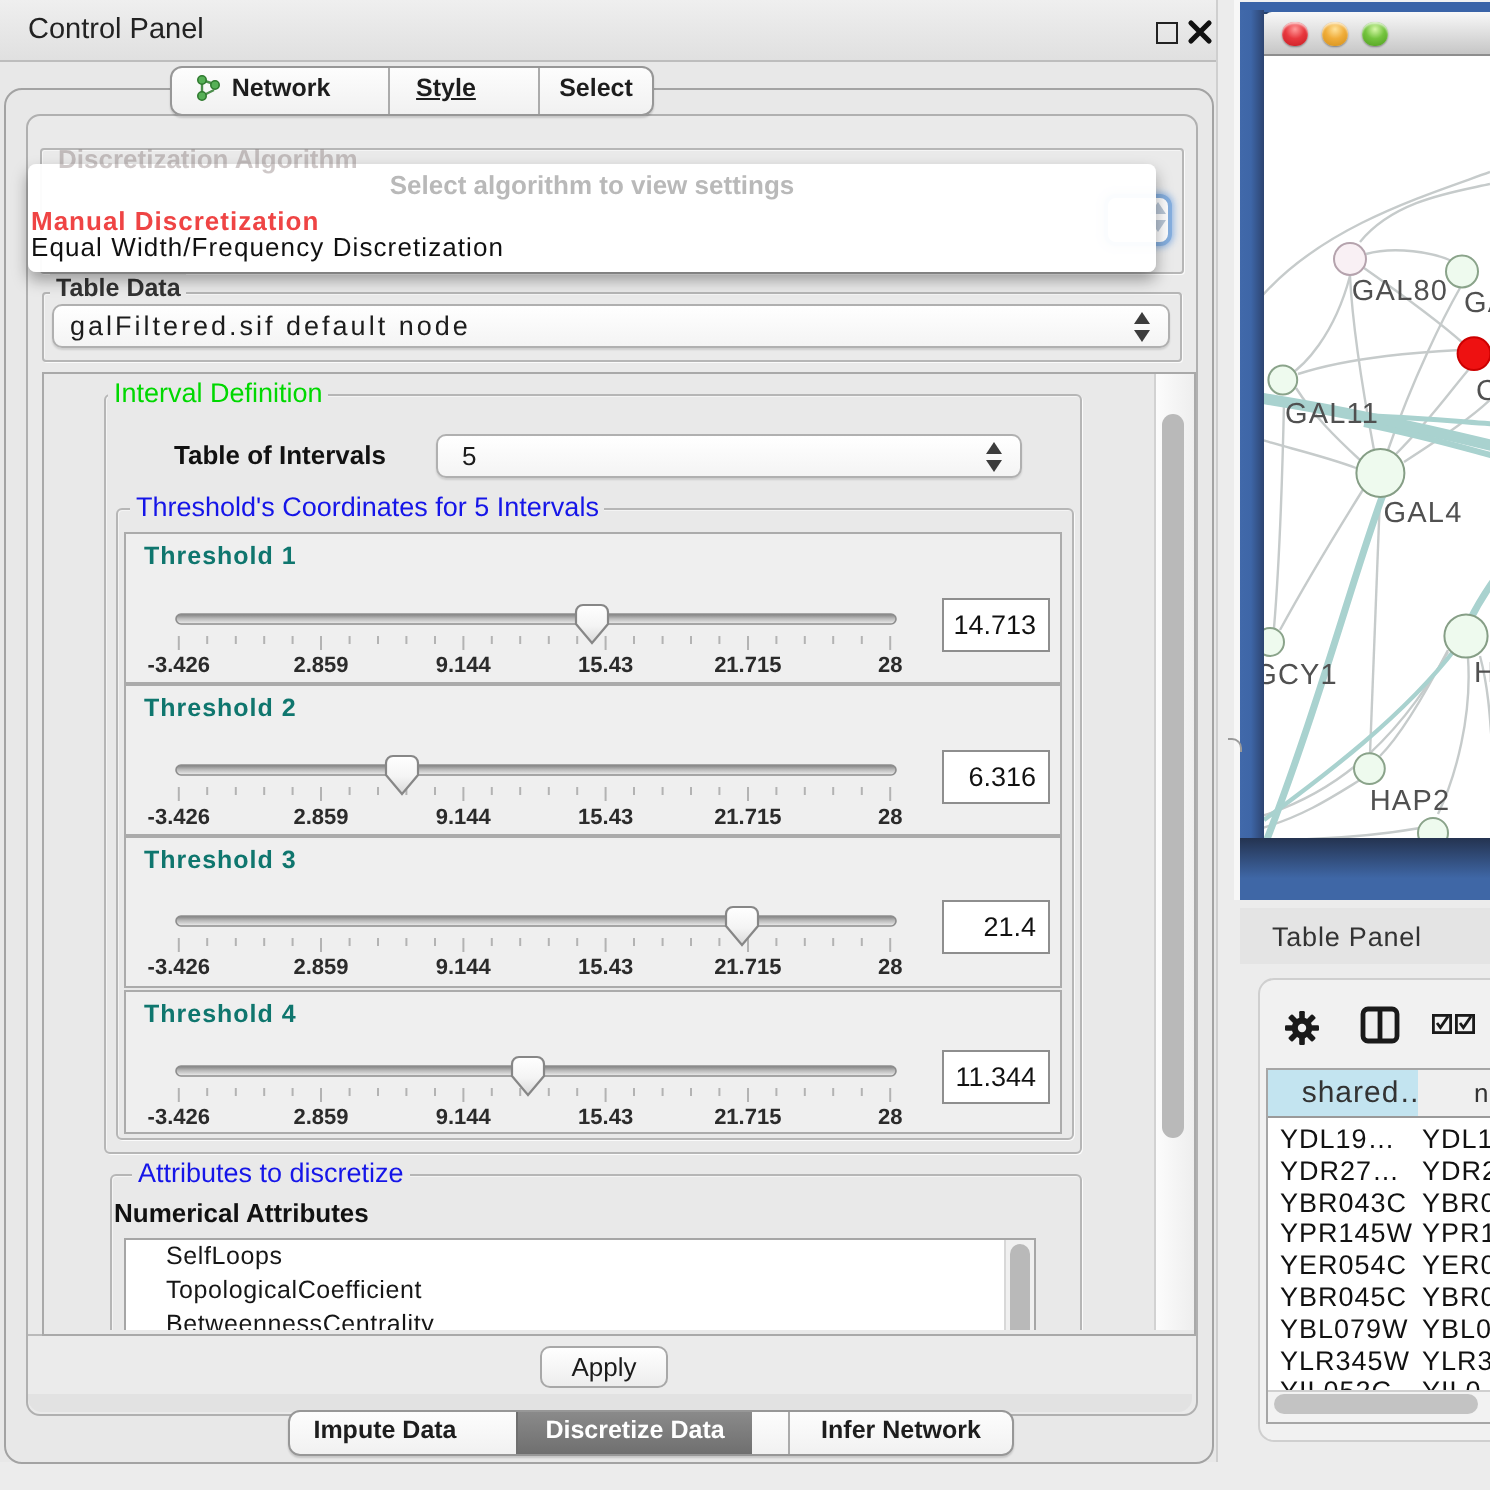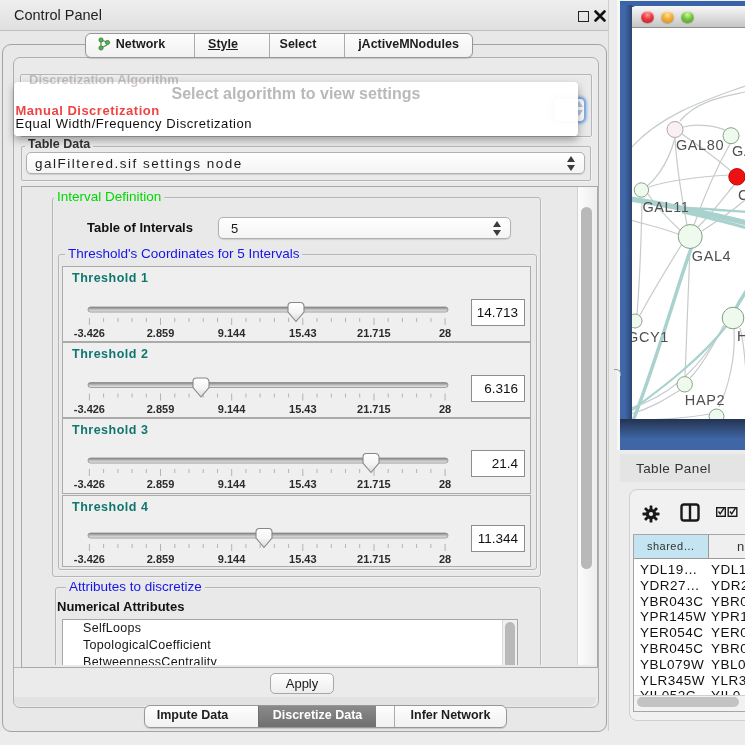--- a/index.html
+++ b/index.html
@@ -43,50 +43,49 @@
 
 <div class="seg" style="left:85px;top:33px;height:23px;">
  <div class="s" style="width:90px;"><svg width="14" height="14" viewBox="0 0 14 14" style="margin-right:5px;">
         <path d="M4 3 L10 5 M4 3 L4 11 M4 11 L10 8" stroke="#4d8f4d" stroke-width="1.2" fill="none"></path>
         <circle cx="4" cy="3" r="2.1" fill="#56b056" stroke="#2f7a2f" stroke-width="0.8"></circle>
         <circle cx="10.5" cy="5.5" r="2.1" fill="#56b056" stroke="#2f7a2f" stroke-width="0.8"></circle>
         <circle cx="4" cy="11" r="2.1" fill="#56b056" stroke="#2f7a2f" stroke-width="0.8"></circle>
       </svg>Network</div>
  <div class="s" style="width:56px;text-decoration:underline;">Style</div>
  <div class="s" style="width:56px;">Select</div>
- <div class="s" style="width:127px;">jActiveMNodules</div>
 </div>
 
 <div class="seg" style="left:144px;top:705px;height:21px;">
  <div class="s" style="width:95px;font-weight:600;">Impute Data</div>
  <div class="s sel" style="width:117px;">Discretize Data</div>
  <div class="s" style="width:111px;">Infer Network</div>
 </div>
 
 <div class="group" style="left:20px;top:74px;width:570px;height:61px;border-radius:2px;background:#eaeaea;"></div>
 <div class="abs" style="left:552px;top:97px;width:30px;height:22px;background:#fdfdfe;border:2px solid #85aede;border-radius:6px;box-shadow:0 0 3px 1px rgba(100,155,225,0.6);"></div>
 <div class="arrup" style="left:575px;top:101px;border-bottom-color:#b9c6d6;"></div>
 <div class="arrdn" style="left:575px;top:110px;border-top-color:#b9c6d6;"></div>
 
 <div class="group" style="left:21px;top:146px;width:568px;height:33px;border-radius:2px;"></div>
 <div class="abs" style="left:25px;top:137px;font-size:12.5px;font-weight:bold;color:#333;background:#eaeaea;padding:0 3px;">Table Data</div>
 <div class="combo" style="left:26px;top:152px;width:557px;height:20px;">
- <div class="ct" style="font-size:13.5px;letter-spacing:1.5px;left:8px;">galFiltered.sif settings node</div>
+ <div class="ct" style="font-size:13.5px;letter-spacing:1.5px;left:8px;">galFiltered.sif default node</div>
  <div class="arrup" style="right:9px;top:3px;"></div>
  <div class="arrdn" style="right:9px;top:12px;"></div>
 </div>
 
 <div class="abs" style="left:21px;top:186px;width:575px;height:480px;border:1px solid #a9a9a9;background:#e9e9e9;overflow:hidden;" id="vp"></div>
 
 <div class="abs" style="left:577px;top:187px;width:19px;height:478px;background:linear-gradient(to right,#fcfcfc,#eeeeee);border-left:1px solid #d2d2d2;"></div>
 <div class="abs" style="left:581px;top:207px;width:11px;height:362px;background:#b9b9b9;border-radius:5.5px;"></div>
 
 <div class="abs" style="left:14px;top:82px;width:564px;height:54px;background:rgba(255,255,255,0.96);border-radius:4px;box-shadow:0 4px 8px rgba(0,0,0,0.35);z-index:50;">
  <div class="abs" style="left:15px;top:-10px;font-size:13px;font-weight:bold;color:rgba(110,95,95,0.34);white-space:nowrap;">Discretization Algorithm</div>
- <div class="abs" style="left:0;top:3px;width:100%;text-align:center;font-size:16px;font-weight:bold;color:#b9b9b9;">Select algorithm to view settings</div>
+ <div class="abs" style="left:0;top:3px;width:100%;text-align:center;font-size:13px;font-weight:bold;color:#b9b9b9;">Select algorithm to view settings</div>
  <div class="abs" style="left:1.5px;top:21px;font-size:13px;font-weight:bold;color:#ef4444;letter-spacing:0.5px;">Manual Discretization</div>
  <div class="abs" style="left:1.5px;top:34px;font-size:13px;color:#111;letter-spacing:0.55px;">Equal Width/Frequency Discretization</div>
 </div>
 
 <div class="abs" style="left:22px;top:187px;width:554px;height:478px;overflow:hidden;">
  <div class="group" style="left:30px;top:10px;width:487px;height:378px;">
   <div class="gtitle" style="left:1px;color:#00d800;">Interval Definition</div>
   <div class="abs" style="left:34px;top:22px;font-size:13px;font-weight:bold;color:#111;">Table of Intervals</div>
   <div class="combo" style="left:165px;top:19px;width:291px;height:20px;">
         <div class="ct">5</div>
@@ -320,21 +319,21 @@
 <svg class="abs" style="left:716px;top:507px;" width="22" height="10" viewBox="0 0 22 10">
  <g fill="none" stroke="#1a1a1a" stroke-width="1.4">
   <rect x="0.7" y="0.7" width="8.6" height="8.6"></rect>
       <path d="M2.5 4.5 L4.2 6.8 L8 1.2"></path>
   <rect x="12.2" y="0.7" width="8.6" height="8.6"></rect>
       <path d="M14 4.5 L15.7 6.8 L19.5 1.2"></path>
  </g>
 </svg>
 
 <div class="abs" style="left:633px;top:534px;width:112px;height:176px;border:1px solid #a6a6a6;border-right:none;background:#fff;overflow:hidden;">
- <div class="abs" style="left:0;top:0;width:74px;height:23px;background:#c3e4f0;border-right:1px solid #9a9a9a;border-bottom:1px solid #9a9a9a;font-size:11px;color:#333;text-align:center;line-height:23px;letter-spacing:0.5px;">shared…</div>
+ <div class="abs" style="left:0;top:0;width:74px;height:23px;background:#c3e4f0;border-right:1px solid #9a9a9a;border-bottom:1px solid #9a9a9a;font-size:15px;color:#333;text-align:center;line-height:23px;letter-spacing:0.5px;padding-left:12px;">shared…</div>
  <div class="abs" style="left:75px;top:0;width:45px;height:23px;background:#efefef;border-bottom:1px solid #9a9a9a;font-size:13px;color:#333;padding-left:28px;line-height:23px;">n</div>
  <div class="abs" style="left:6px;top:27px;font-size:13.5px;color:#111;line-height:15.8px;white-space:pre;letter-spacing:0.5px;">YDL19…
 YDR27…
 YBR043C
 YPR145W
 YER054C
 YBR045C
 YBL079W
 YLR345W
 YIL052C</div>

